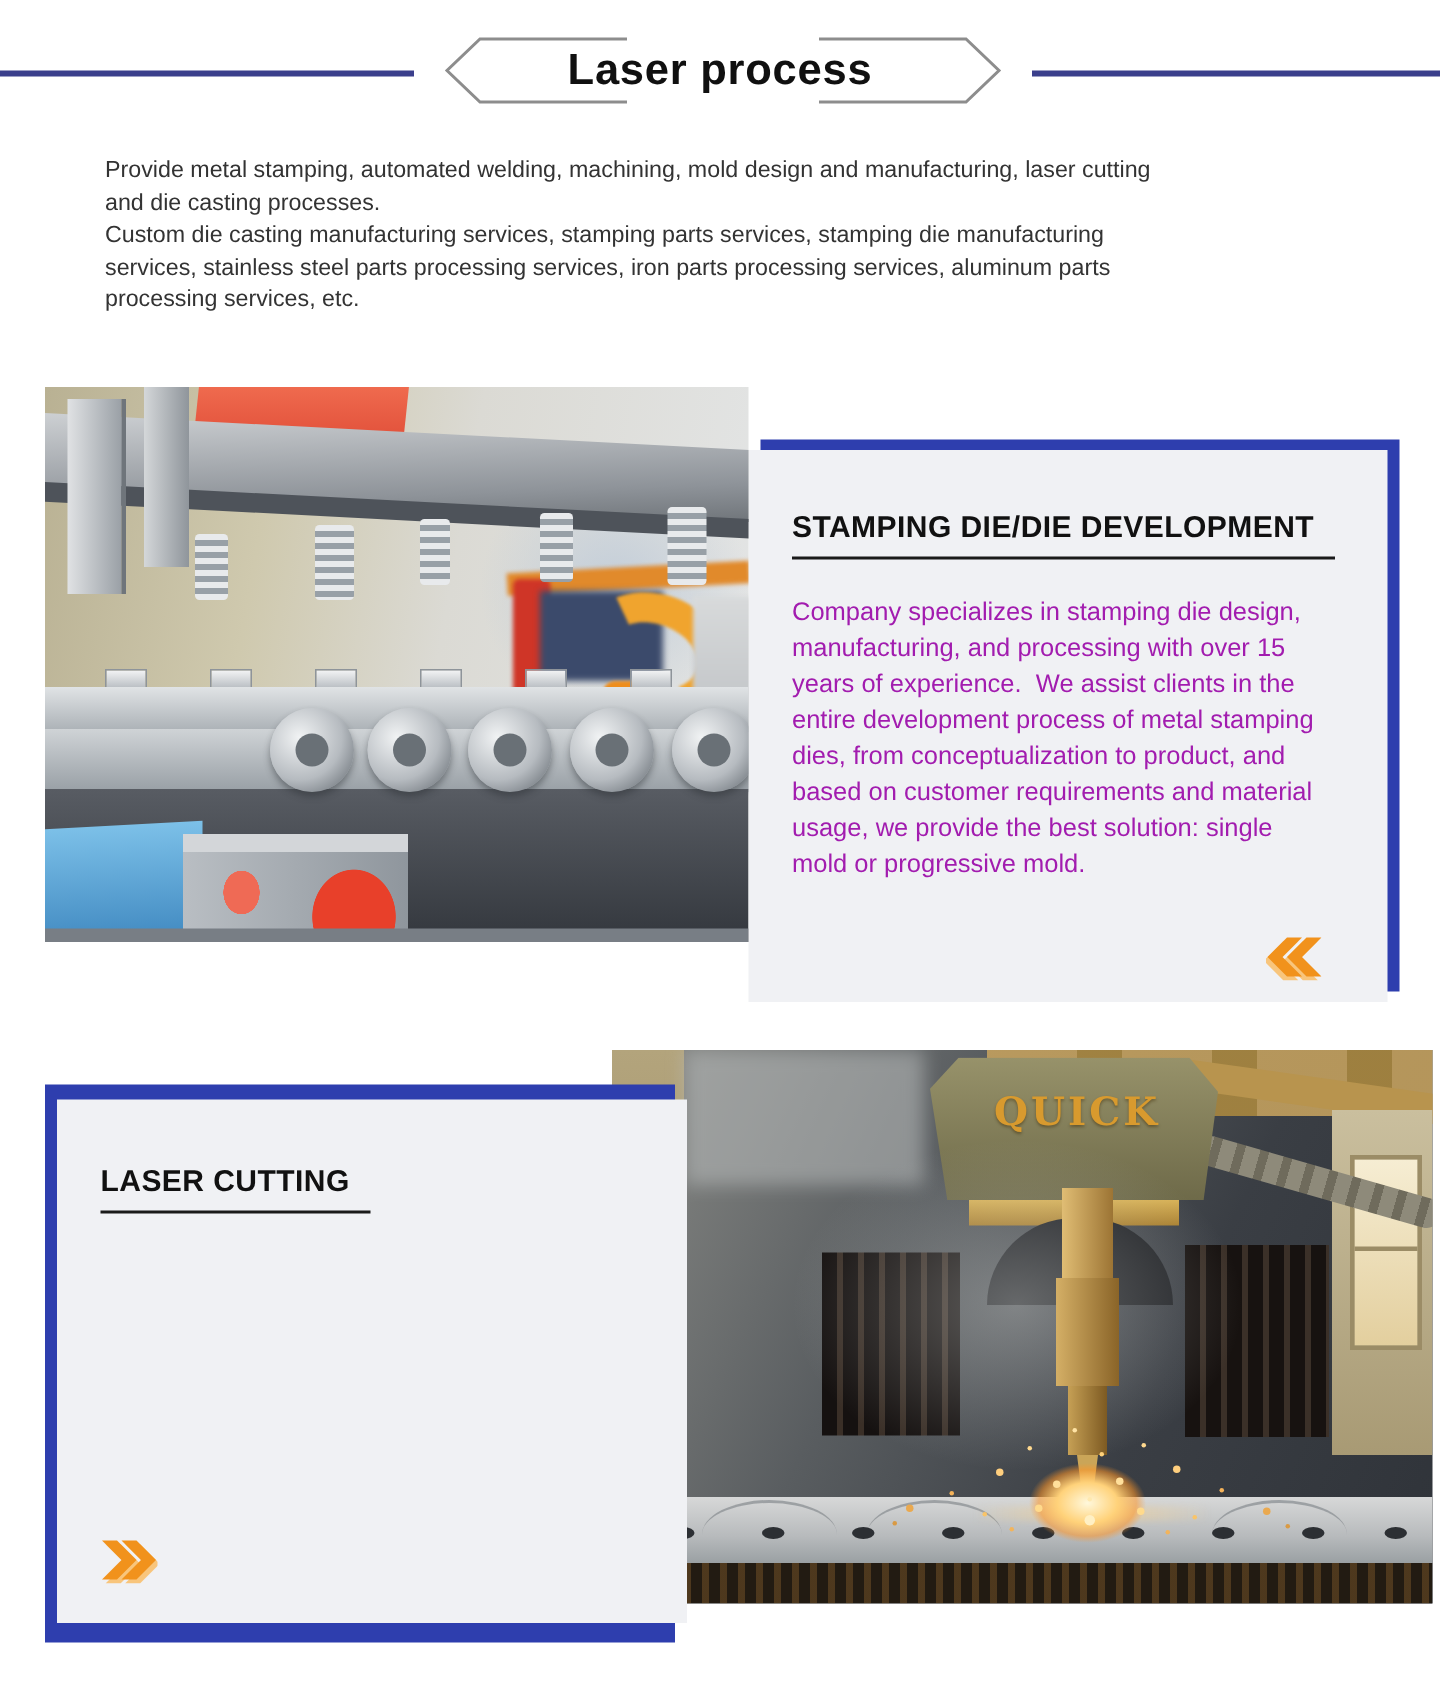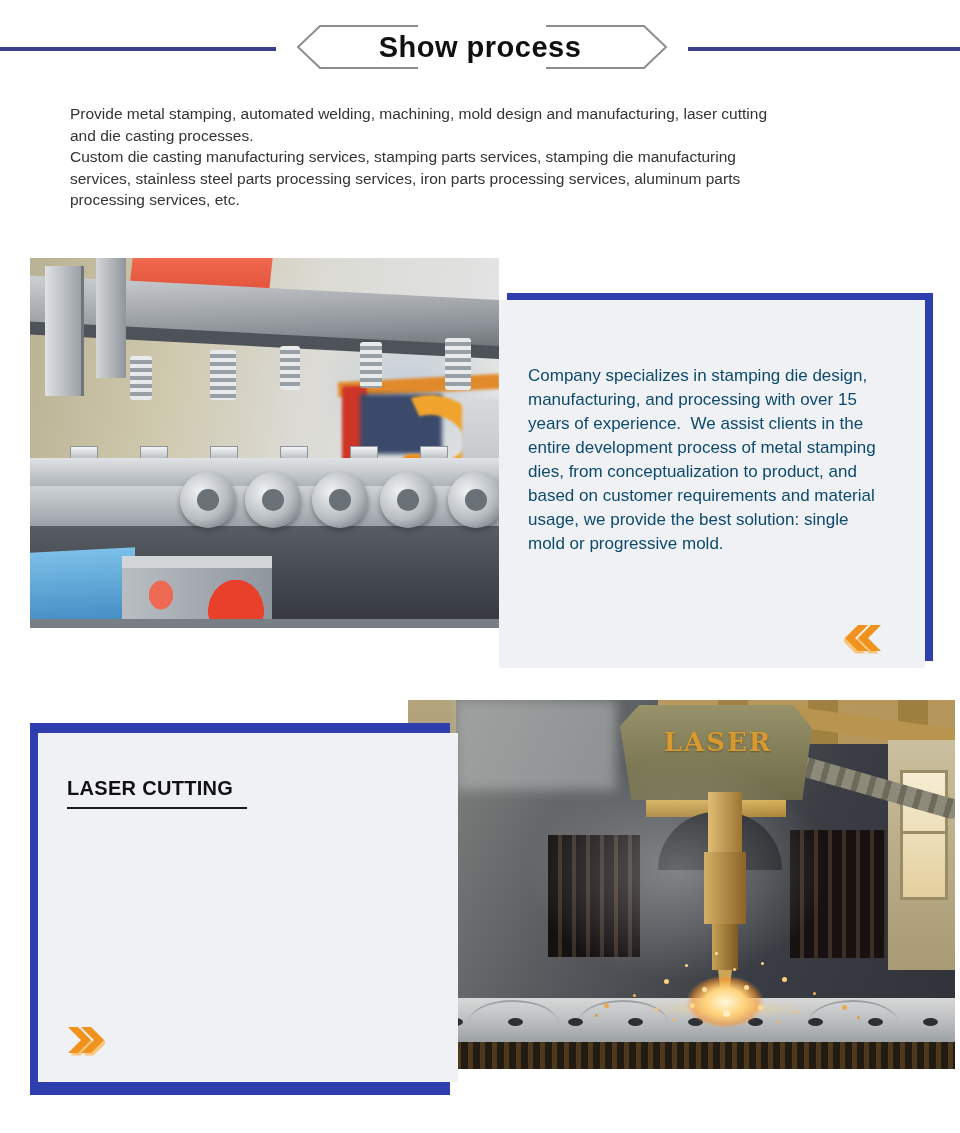--- a/index.html
+++ b/index.html
@@ -22,21 +22,21 @@
     font-size:15.5px;line-height:21.5px;color:#333;white-space:pre-wrap;
   }
   
   .accent{position:absolute;background:#2e3eae;}
   .card{position:absolute;background:#f0f1f4;box-sizing:border-box;}
   .card h3{
     display:inline-block;margin:0;font-size:20px;font-weight:700;color:#111;
     letter-spacing:.3px;border-bottom:2px solid #1a1a1a;padding:0 14px 7px 0;
   }
   .card .body{
-    margin-top:23px;font-size:17px;line-height:24px;color:#0c4a6e;white-space:pre-wrap;
+    margin-top:23px;font-size:17px;line-height:24px;color:#a21caf;white-space:pre-wrap;
   }
   .accent1{left:507px;top:293px;width:426px;height:368px;z-index:1;}
   .card1{left:499px;top:300px;width:426px;height:368px;z-index:2;padding:41px 28px 0 29px;}
   .accent2{left:30px;top:723px;width:420px;height:372px;z-index:2;}
   .card2{left:38px;top:733px;width:420px;height:349px;z-index:3;padding:44px 28px 0 29px;}
   .chev{position:absolute;}
   .chev.prev{right:44px;bottom:14px;transform:scaleX(-1);}
   .chev.next{left:30px;bottom:26px;}
   
   .photo{position:absolute;overflow:hidden;}
@@ -118,30 +118,31 @@
 <body>
 
 <div class="page">
 
   <div class="hline left"></div>
   <div class="hline right"></div>
   <svg class="brackets" width="388" height="62" viewBox="0 0 388 62">
     <polyline points="130,10 32,10 10,31 32,52 130,52" fill="none" stroke="#8d8d8d" stroke-width="2"></polyline>
     <polyline points="258,10 356,10 378,31 356,52 258,52" fill="none" stroke="#8d8d8d" stroke-width="2"></polyline>
   </svg>
-  <div class="header-title">Show process</div>
+  <div class="header-title">Laser process</div>
 
   <div class="intro">Provide metal stamping, automated welding, machining, mold design and manufacturing, laser cutting
 and die casting processes.
 Custom die casting manufacturing services, stamping parts services, stamping die manufacturing
 services, stainless steel parts processing services, iron parts processing services, aluminum parts
 processing services, etc.</div>
 
   <div class="accent accent1"></div>
   <div class="card card1">
+    <h3>STAMPING DIE/DIE DEVELOPMENT</h3>
     <div class="body">Company specializes in stamping die design,
 manufacturing, and processing with over 15
 years of experience.  We assist clients in the
 entire development process of metal stamping
 dies, from conceptualization to product, and
 based on customer requirements and material
 usage, we provide the best solution: single
 mold or progressive mold.</div>
     <svg class="chev prev" width="37" height="30" viewBox="0 0 37 30">
       <g fill="#f8c57c" transform="translate(2.5,2.5)">
@@ -205,21 +206,21 @@
     <div class="p2-wallL"></div>
     <div class="p2-hazeTL"></div>
     <div class="p2-beams"></div>
     <div class="p2-beam2"></div>
     <div class="p2-wallR"></div>
     <div class="p2-win">
         <i></i>
       </div>
     <div class="p2-chain"></div>
     <div class="p2-head"></div>
-    <div class="p2-brand">LASER</div>
+    <div class="p2-brand">QUICK</div>
     <div class="p2-goldbar"></div>
     <div class="p2-arch"></div>
     <div class="p2-curtL"></div>
     <div class="p2-curtR"></div>
     <div class="p2-smoke"></div>
     <div class="p2-lh1"></div>
     <div class="p2-lh2"></div>
     <div class="p2-lh3"></div>
     <div class="p2-noz"></div>
     <div class="p2-sheet"></div>

